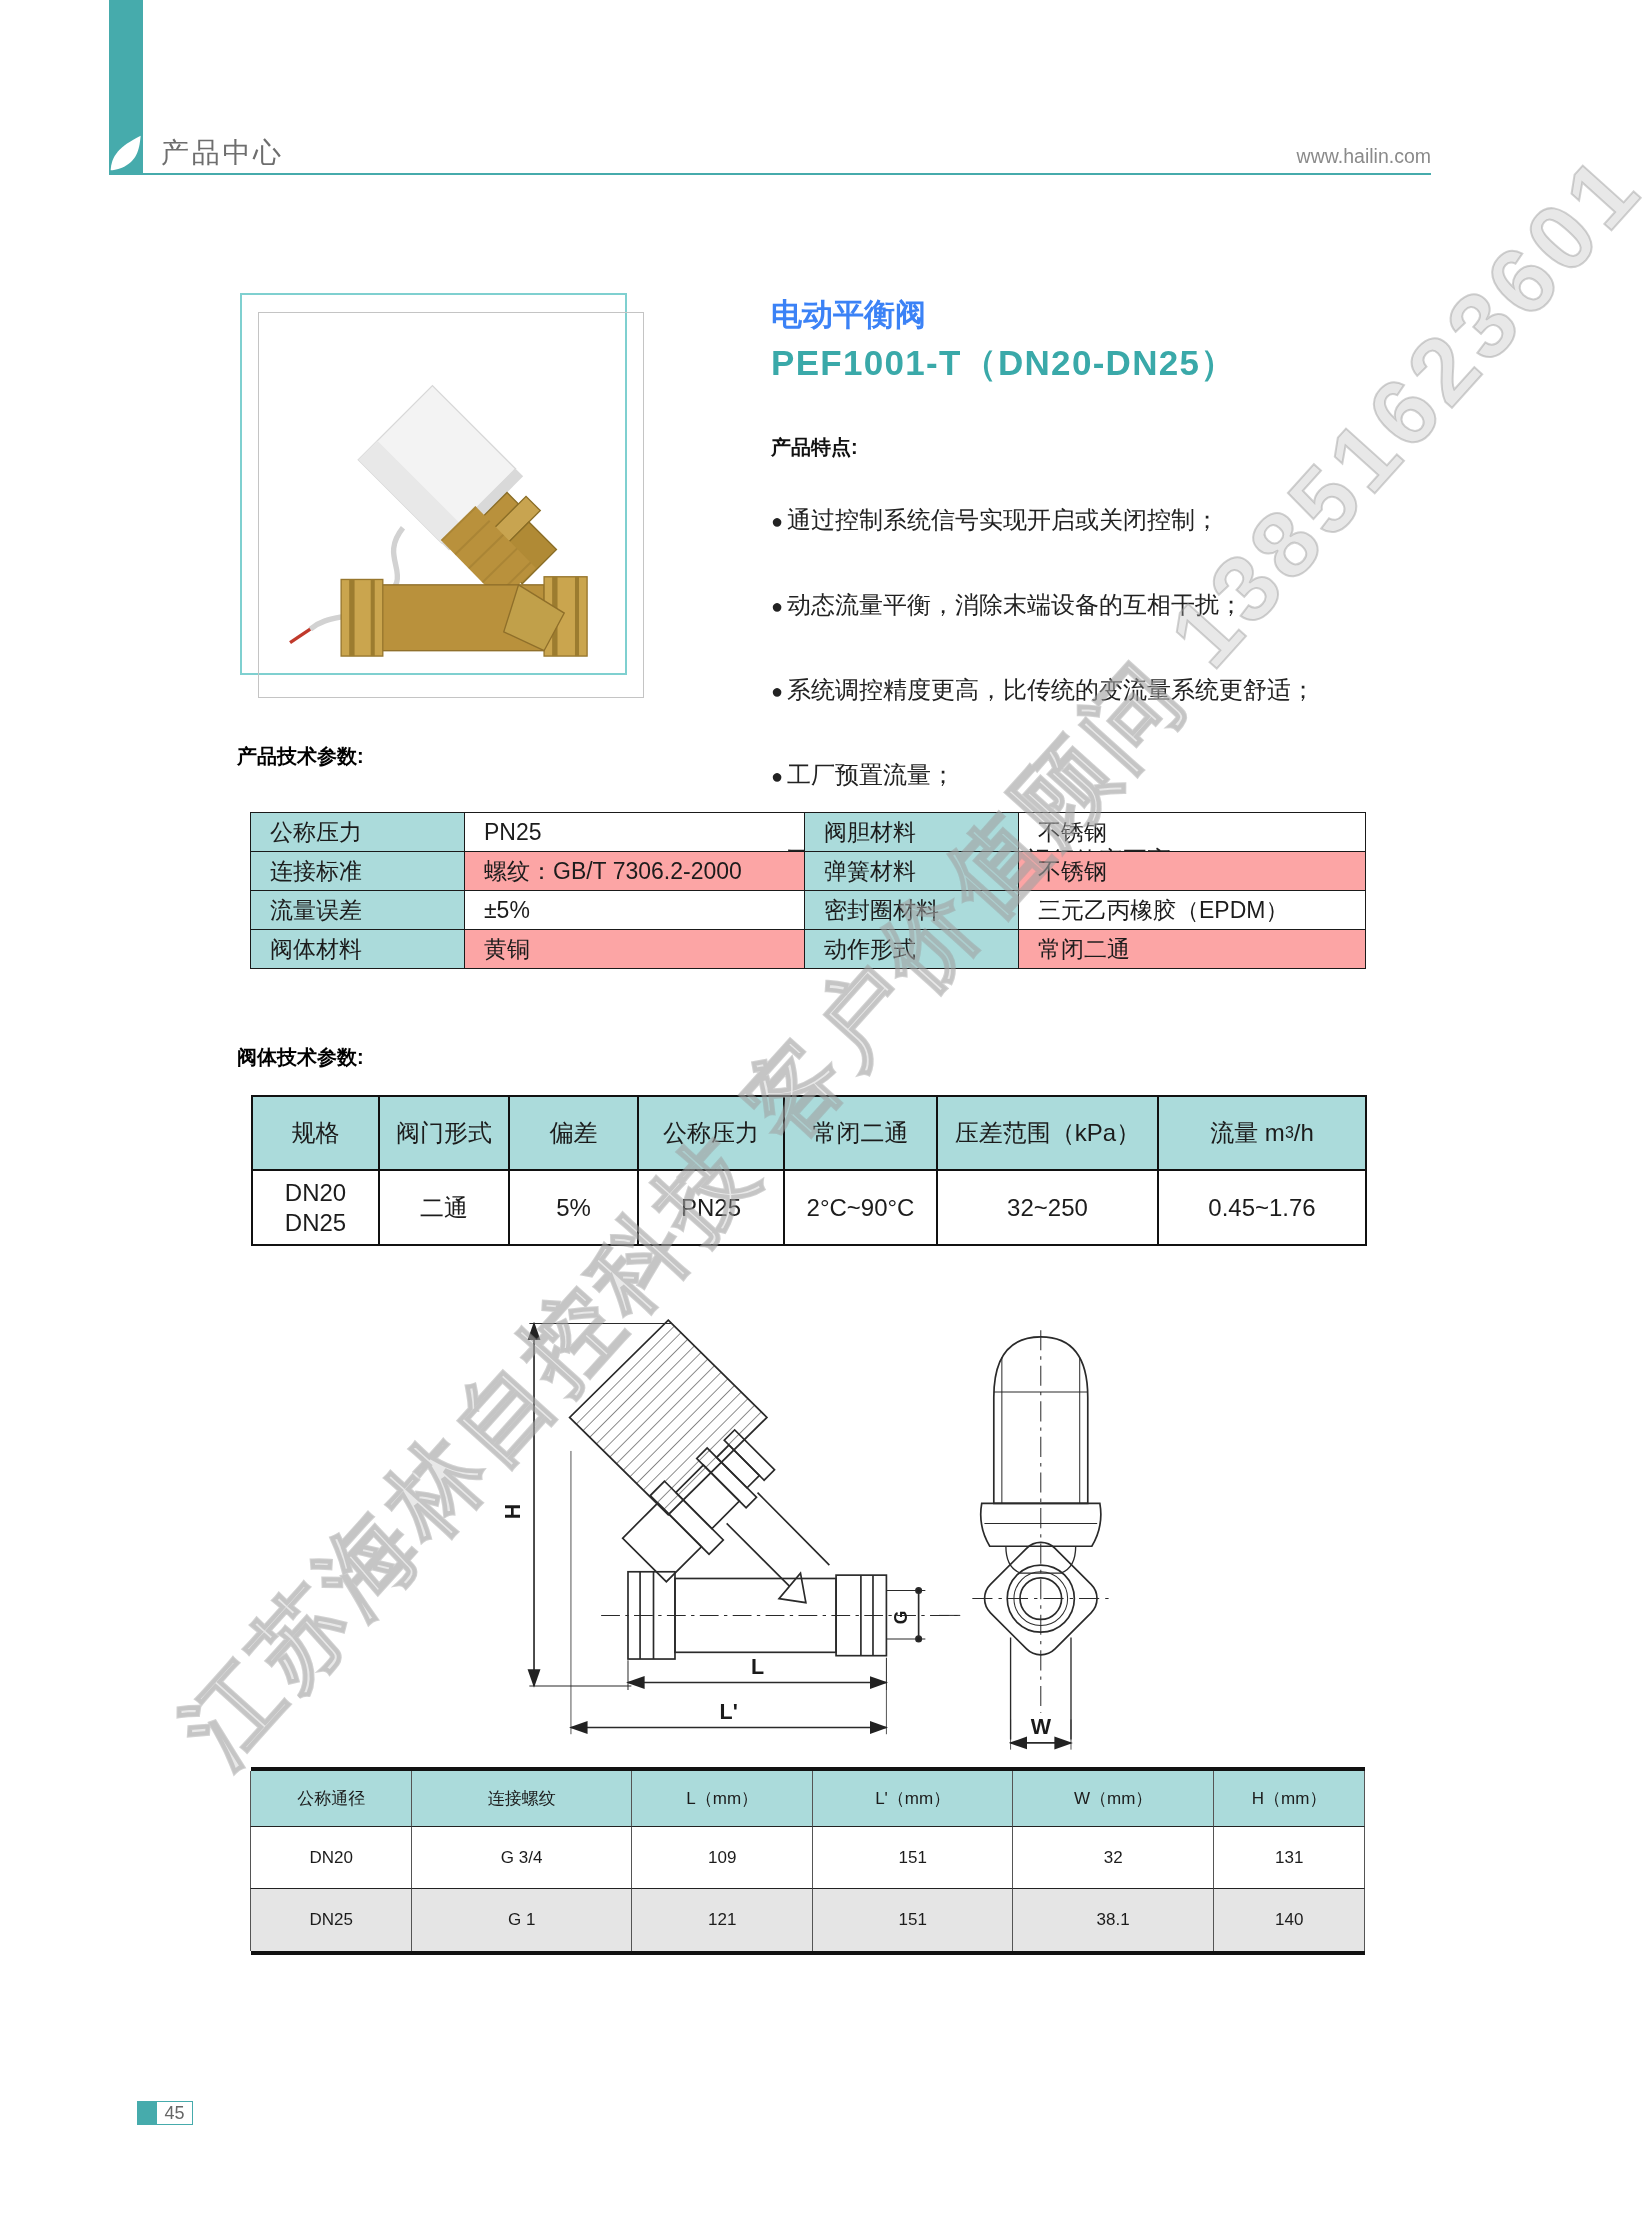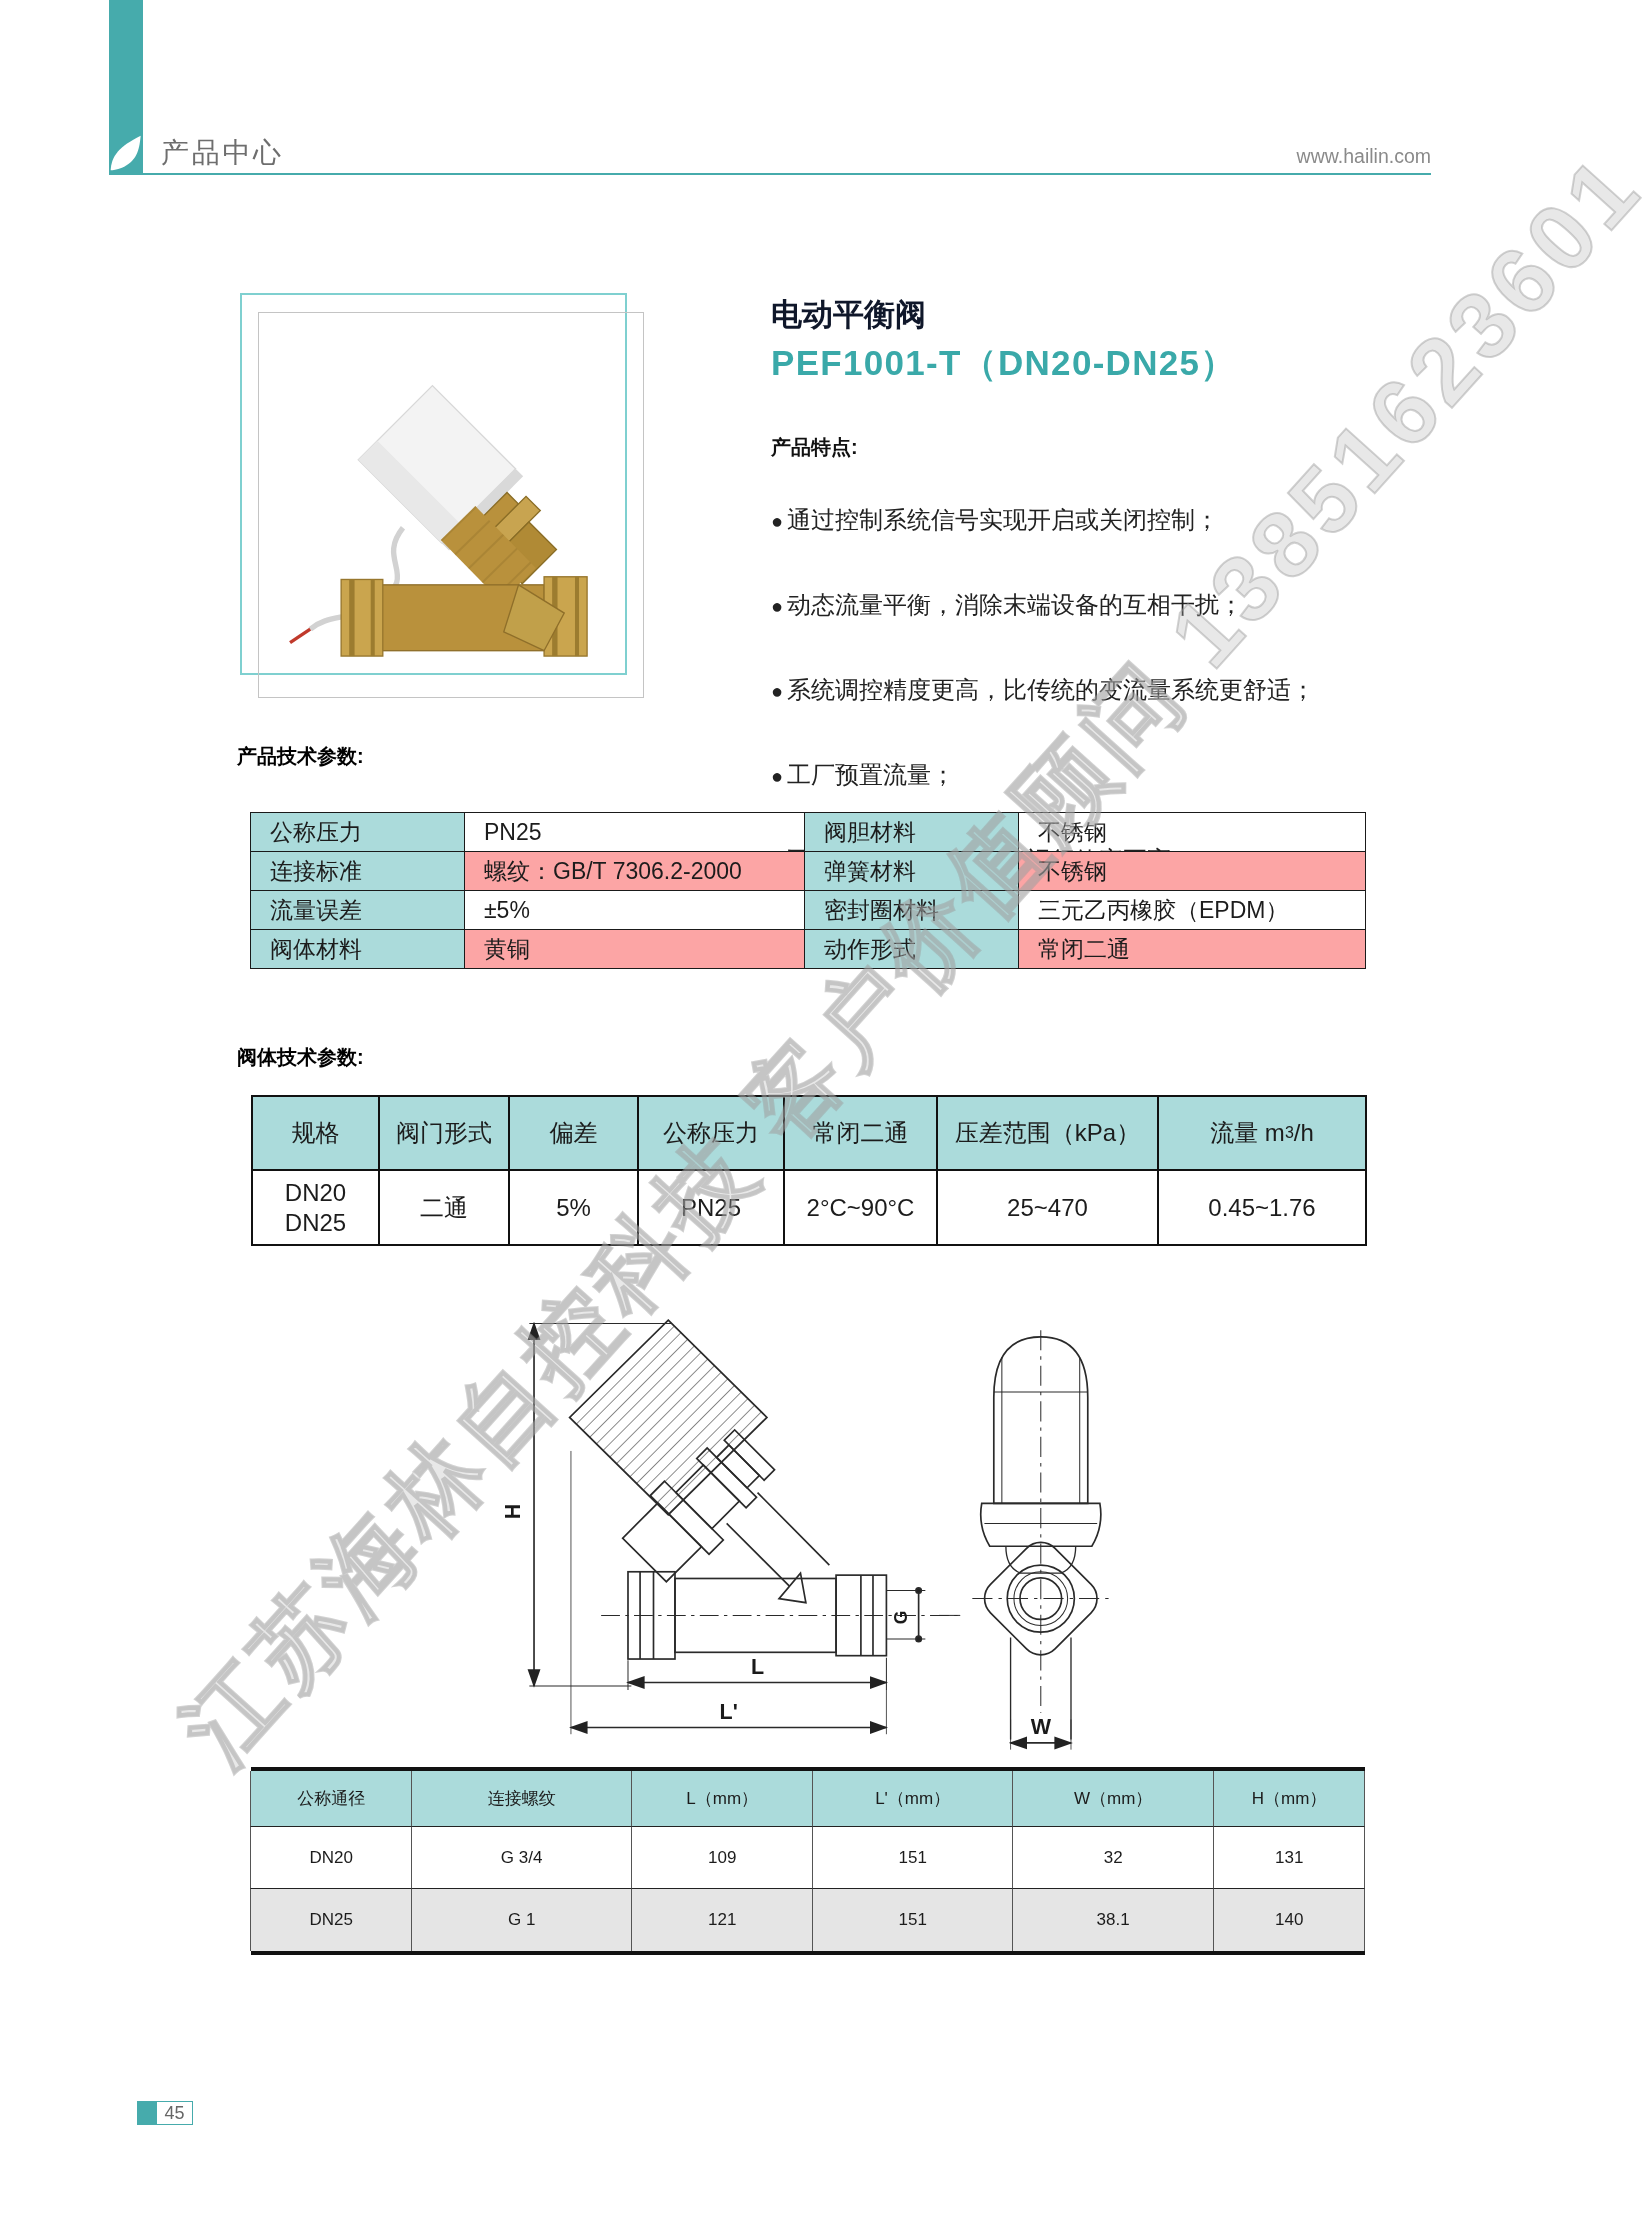--- a/index.html
+++ b/index.html
@@ -12,21 +12,21 @@
   .teal-block{position:absolute;left:109px;top:0;width:34px;height:173px;background:#46abac;}
   .teal-block svg{position:absolute;left:0.7px;bottom:1.3px;}
   .header-rule{position:absolute;left:109px;top:173px;width:1322px;height:2px;background:#46abac;}
   .section-title{position:absolute;left:161px;top:134px;font-size:28px;color:#6e6e6e;letter-spacing:2.7px;}
   .site-url{position:absolute;left:1229px;top:145px;width:202px;text-align:right;font-size:19.5px;color:#8a8a8a;}
   
   .frame-teal{position:absolute;left:240px;top:293px;width:383px;height:378px;border:2px solid #7fd0d0;}
   .frame-gray{position:absolute;left:258px;top:312px;width:384px;height:384px;border:1.3px solid #c4c4c4;}
   .photo{position:absolute;left:282px;top:363px;}
   
-  .prod-category{position:absolute;left:771px;top:294px;font-size:31px;font-weight:bold;color:#0f172a;}
+  .prod-category{position:absolute;left:771px;top:294px;font-size:31px;font-weight:bold;color:#3b82f6;}
   .prod-model{position:absolute;left:771px;top:340px;font-size:35px;font-weight:bold;color:#3aa9a9;letter-spacing:1.3px;}
   .feat-heading{position:absolute;left:771px;top:434px;font-size:20px;font-weight:bold;color:#111;}
   .feat-list{position:absolute;left:771px;top:478px;list-style:none;margin:0;padding:0;}
   .feat-list li{font-size:24px;line-height:84px;color:#222;white-space:nowrap;}
   .feat-list .blt{margin-right:4px;font-size:20px;}
   
   .sec-heading{position:absolute;font-size:20px;font-weight:bold;color:#000;}
   
   .tbl1{position:absolute;left:250px;top:812px;display:grid;
         grid-template-columns:214px 340px 214px 347px;grid-auto-rows:39px;
@@ -163,21 +163,21 @@
       <span>流量 m</span>
         <sup>3</sup>
         <span>/h</span>
     </div>
     <div class="c dt pre">DN20
 DN25</div>
     <div class="c dt">二通</div>
     <div class="c dt">5%</div>
     <div class="c dt">PN25</div>
     <div class="c dt">2°C~90°C</div>
-    <div class="c dt">25~470</div>
+    <div class="c dt">32~250</div>
     <div class="c dt">0.45~1.76</div>
   </div>
 
   <svg class="drawing" width="672" height="443" viewBox="0 0 1000 660">
     <defs>
       <pattern id="hatch" width="14" height="14" patternTransform="rotate(45)" patternUnits="userSpaceOnUse">
         <line x1="0" y1="0" x2="0" y2="14" stroke="#555" stroke-width="2"></line>
       </pattern>
       <marker id="ar" viewBox="0 0 10 7" refX="9" refY="3.5" markerWidth="11" markerHeight="8" orient="auto-start-reverse">
         <path d="M0,0 L10,3.5 L0,7 Z" fill="#222"></path>

